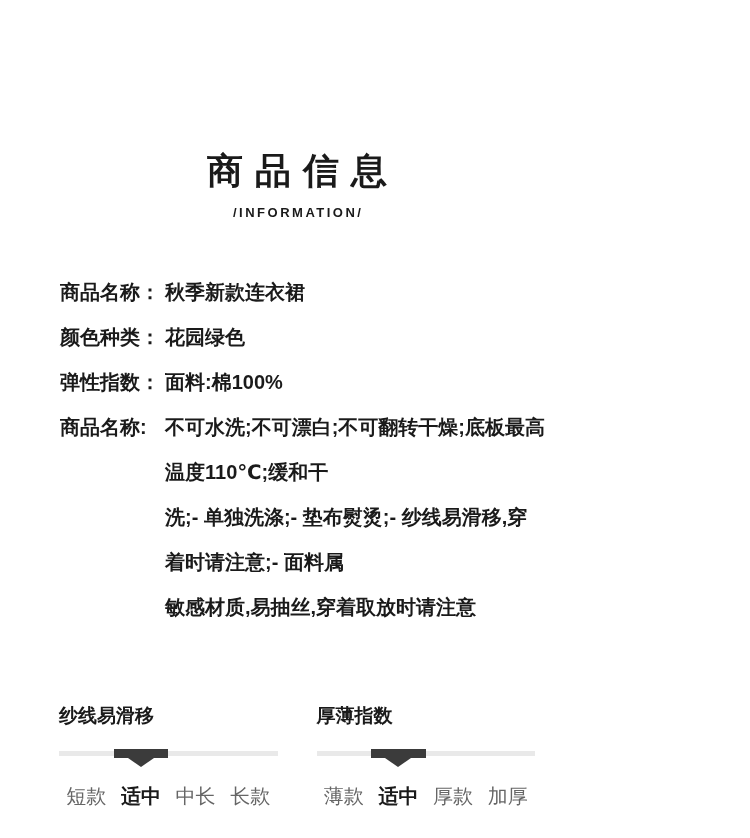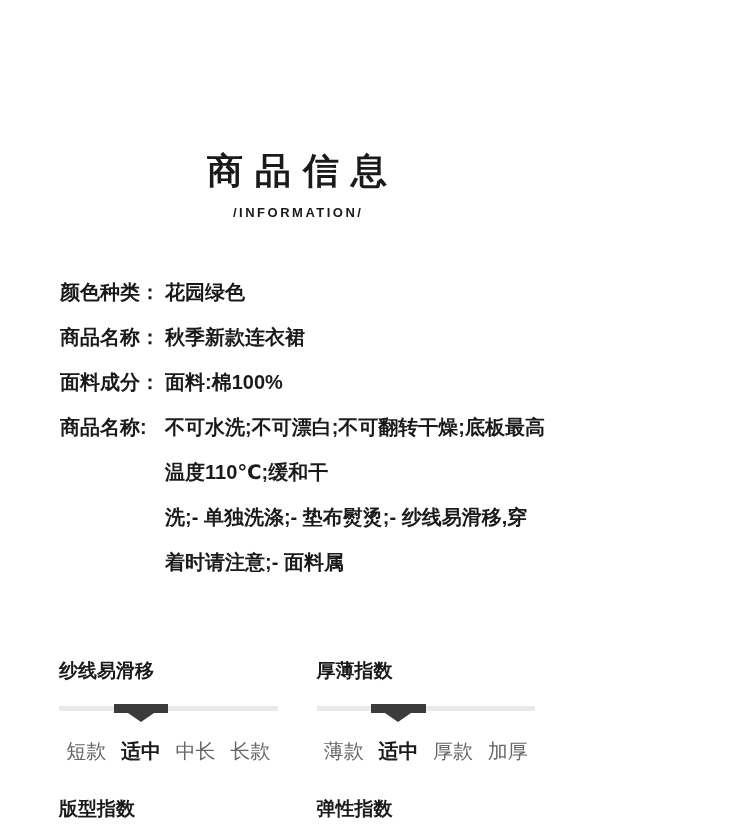--- a/index.html
+++ b/index.html
@@ -55,36 +55,37 @@
 
 <div class="page">
 
   <div class="header">
     <div class="page-title">商品信息</div>
     <div class="page-subtitle">/INFORMATION/</div>
   </div>
 
   <div class="details">
     <div class="detail-row">
+      <div class="detail-label">商品名称：</div>
+      <div class="detail-value">秋季新款连衣裙</div>
+    </div>
+    <div class="detail-row">
       <div class="detail-label">颜色种类：</div>
       <div class="detail-value">花园绿色</div>
     </div>
     <div class="detail-row">
-      <div class="detail-label">商品名称：</div>
-      <div class="detail-value">秋季新款连衣裙</div>
-    </div>
-    <div class="detail-row">
-      <div class="detail-label">面料成分：</div>
+      <div class="detail-label">弹性指数：</div>
       <div class="detail-value">面料:棉100%</div>
     </div>
     <div class="detail-row">
       <div class="detail-label">商品名称:</div>
       <div class="detail-value">
         <div>不可水洗;不可漂白;不可翻转干燥;底板最高温度110℃;缓和干</div>
         <div>洗;- 单独洗涤;- 垫布熨烫;- 纱线易滑移,穿着时请注意;- 面料属</div>
+        <div>敏感材质,易抽丝,穿着取放时请注意</div>
       </div>
     </div>
   </div>
 
   <div class="index-grid">
 
     <div class="index-section">
       <div class="index-title">纱线易滑移</div>
       <div class="slider">
         <div class="track"></div>

